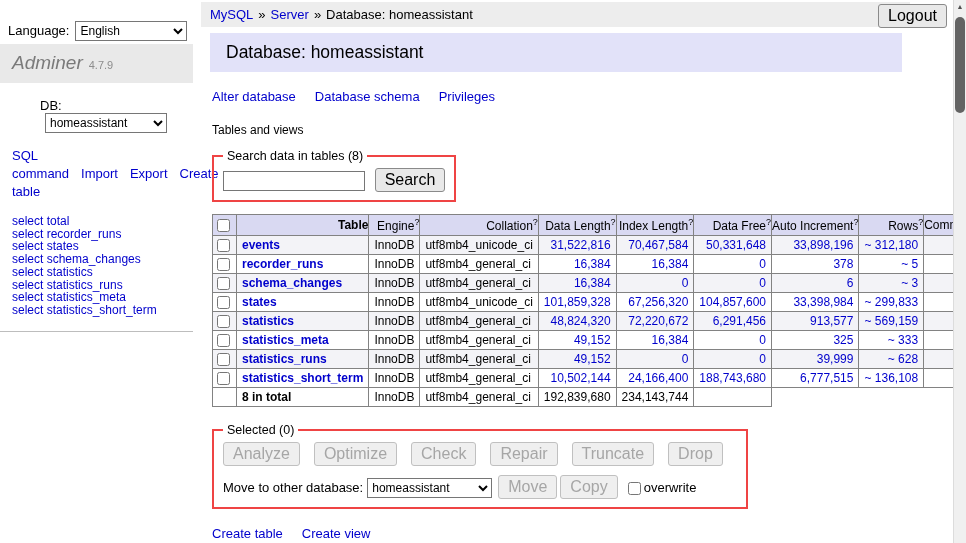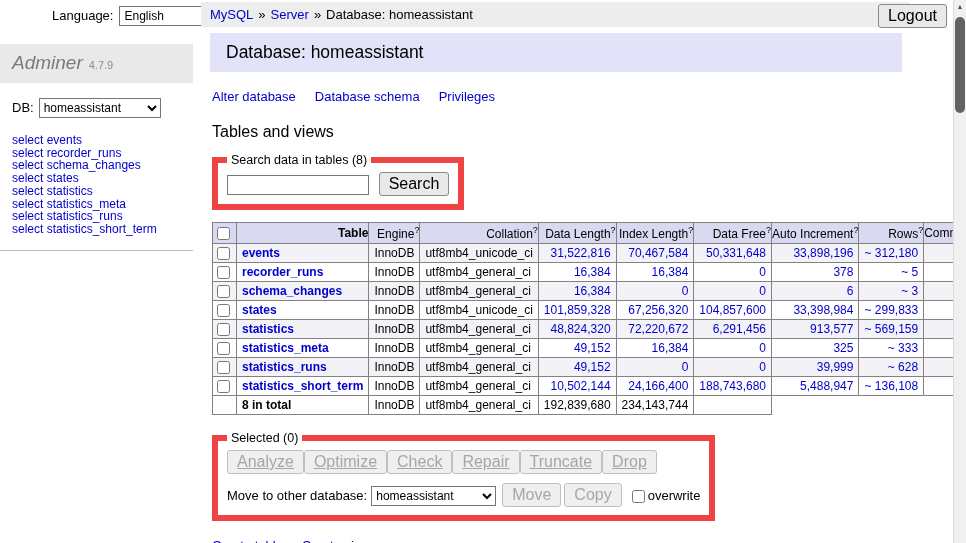--- a/index.html
+++ b/index.html
@@ -4,21 +4,21 @@
 <style>
   * { box-sizing: border-box; }
   html, body { margin: 0; padding: 0; background: #fff; }
   body {
     width: 966px; height: 543px; position: relative; overflow: hidden;
     font-family: "Liberation Sans", sans-serif; font-size: 13px; color: #000;
   }
   a { color: #0000cc; text-decoration: none; cursor: pointer; }
 
   
-  .lang-row { position: absolute; top: 6px; left: 8px; margin-left: 44px; }
+  .lang-row { position: absolute; top: 21px; left: 8px; }
   .lang-row select { width: 112px; margin-left: 6px; font-size: 12px; }
   .breadcrumb {
     position: absolute; top: 2px; left: 201px; right: 56px;
     background: #ededed; padding: 5px 9px; white-space: nowrap; overflow: hidden;
   }
   .breadcrumb .sep { color: #000; margin: 0 5px; }
   .logout-btn { position: absolute; top: 4px; right: 19px; }
 
   
   .btn {
@@ -41,60 +41,60 @@
   
   .scrollbar { position: absolute; top: 0; right: 0; width: 13px; height: 543px; background: #f0f0f0; border-left: 1px solid #dcdcdc; }
   .scroll-up { height: 14px; text-align: center; font-size: 7px; color: #505050; line-height: 14px; }
   .scroll-thumb { position: absolute; top: 17px; left: 1px; width: 10px; height: 96px; background: #636363; border-radius: 5px; }
 
   
   .sidebar { position: absolute; top: 44px; left: 0; width: 193px; }
   .app-header { background: #e9e9e9; padding: 8px 12px 9px; color: #7a7a7a; }
   .app-name { font-style: italic; font-size: 19px; }
   .app-version { font-size: 11px; margin-left: 6px; color: #8d8d8d; }
-  .db-row { padding: 15px 12px 4px; }
+  .db-row { padding: 15px 12px 4px; margin-left: 28px; }
   .db-row select { width: 122px; margin-left: 5px; }
   .sidebar-actions { padding: 10px 12px 2px; line-height: 18px; }
   .sidebar-actions a { margin-right: 12px; }
   .sidebar-tables { padding: 12px 12px 14px; border-bottom: 1px solid #bdbdbd; }
   .sidebar-tables a { display: block; font-size: 12px; line-height: 12.7px; }
 
   
   .content { position: absolute; top: 33px; left: 210px; width: 692px; }
   .page-title {
     background: #e2e2f9; padding: 9px 16px; font-size: 17.5px;
     font-weight: normal; margin: 0;
   }
   .linkrow { margin: 17px 0 0 2px; }
   .linkrow a { margin-right: 19px; }
-  h3 { font-size: 16px; font-weight: normal; margin: 19px 0 10px 2px; }
+  h3 { font-size: 12px; font-weight: normal; margin: 19px 0 10px 2px; }
 
   fieldset {
-    border: 6px solid #ef4444; padding: 5px 9px 8px; margin: 2px 0 0 2px;
+    border: 2px solid #ef4444; padding: 5px 9px 8px; margin: 2px 0 0 2px;
     display: inline-block;
   }
   legend { font-size: 12.5px; padding: 0 4px; }
   .search-btn { margin-left: 6px; }
 
   
   table { border-collapse: collapse; font-size: 12px; margin: 12px 0 0 2px; }
   th, td { border: 1px solid #828282; padding: 2px 5px; white-space: nowrap; height: 17px; }
   thead th { background: #d9d9f2; font-weight: normal; text-align: right; padding: 2px 0; }
   thead th.tname { font-weight: bold; }
   sup.help { font-size: 9px; color: #000; }
   th.check, td.check { text-align: center; padding: 1px 3px; width: 24px; }
   td.num { text-align: right; }
   td.tname a { font-weight: bold; }
   tr.odd { background: #f3f3f7; }
   tr.total td { background: #fff; }
   tr.total td.tname { font-weight: bold; }
   td.blank { border: none; background: #fff; }
 
   .selected-fs { margin-top: 16px; }
-  .btn-row .btn { margin-right: 0; text-decoration: underline; }
+  .btn-row .btn { margin-right: 14px; }
   .move-row { margin-top: 9px; font-size: 13px; }
   .move-row select { width: 125px; margin: 0 6px 0 4px; }
   .move-row .btn { margin-right: 3px; }
   .overwrite-wrap { margin-left: 6px; }
 </style>
 </head>
 <body>
 
 <div class="lang-row">
   <span>Language:</span><select><option>English</option></select>
@@ -106,28 +106,29 @@
 
 <button class="btn logout-btn">Logout</button>
 
 <div class="sidebar">
   <div class="app-header">
     <span class="app-name">Adminer</span><span class="app-version">4.7.9</span>
   </div>
   <div class="db-row">
     <span>DB:</span><select><option>homeassistant</option></select>
   </div>
+  <div class="sidebar-actions"><a>SQL command</a><a>Import</a><a>Export</a><a>Create table</a></div>
   <div class="sidebar-tables">
-      <a>select events</a>
+      <a>select total</a>
       <a>select recorder_runs</a>
+      <a>select states</a>
       <a>select schema_changes</a>
-      <a>select states</a>
       <a>select statistics</a>
+      <a>select statistics_runs</a>
       <a>select statistics_meta</a>
-      <a>select statistics_runs</a>
       <a>select statistics_short_term</a>
     </div>
 </div>
 
 <div class="content">
   <h2 class="page-title">Database: homeassistant</h2>
 
   <div class="linkrow"><a>Alter database</a><a>Database schema</a><a>Privileges</a></div>
 
   <h3>Tables and views</h3>
@@ -239,21 +240,21 @@
           <td></td>
         </tr>
         <tr>
           <td class="check"><input type="checkbox" style=""></td>
           <td class="tname"><a>statistics_short_term</a></td>
           <td>InnoDB</td>
           <td>utf8mb4_general_ci</td>
           <td class="num"><a>10,502,144</a></td>
           <td class="num"><a>24,166,400</a></td>
           <td class="num"><a>188,743,680</a></td>
-          <td class="num"><a>5,488,947</a></td>
+          <td class="num"><a>6,777,515</a></td>
           <td class="num"><a>~ 136,108</a></td>
           <td></td>
         </tr>
         <tr class="total">
           <td class="check"></td>
           <td class="tname">8 in total</td>
           <td>InnoDB</td>
           <td>utf8mb4_general_ci</td>
           <td class="num">192,839,680</td>
           <td class="num">234,143,744</td>

